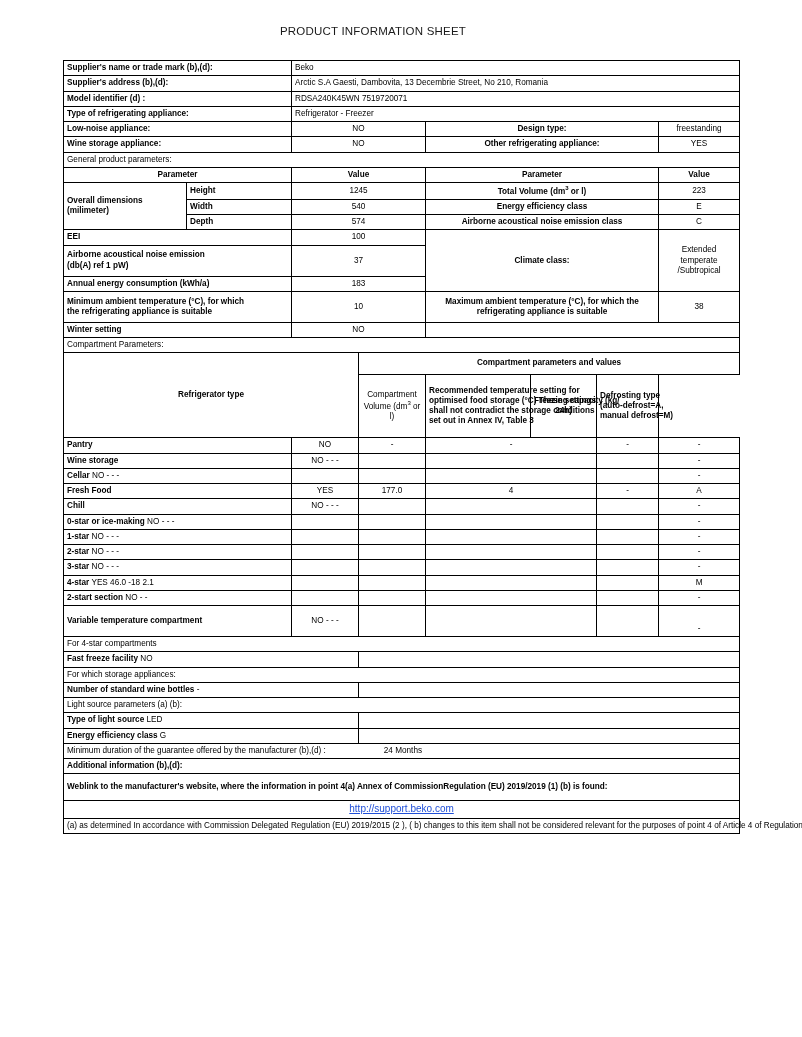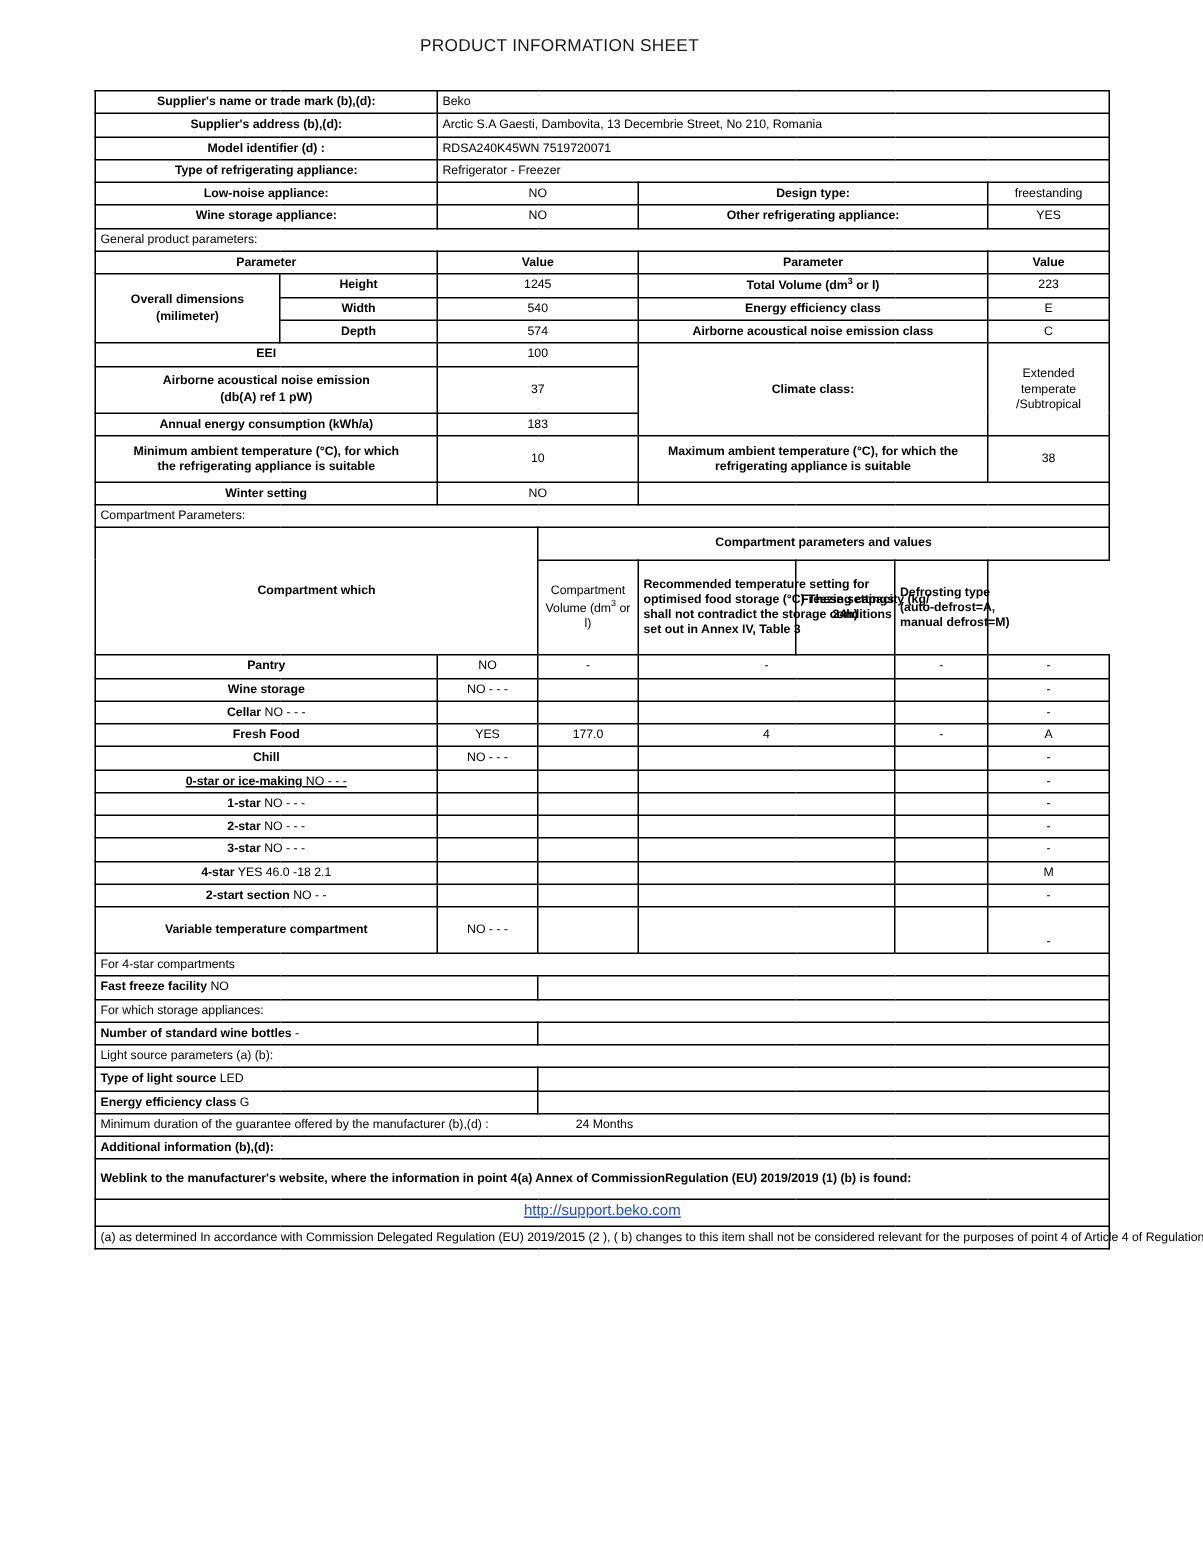--- a/index.html
+++ b/index.html
@@ -44,21 +44,20 @@
     border: 1px solid #000000;
     font-size: 8.2px;
     padding: 2px 3px;
     vertical-align: middle;
     line-height: 1.25;
     overflow: visible;
     white-space: nowrap;
   }
   td.lbl {
     font-weight: bold;
-    text-align: center;
   }
   td.lbl-left {
     font-weight: bold;
     text-align: left;
     padding-left: 3px;
     margin-top: 36px;
   }
   td.val {
     text-align: left;
     padding-left: 4px;
@@ -230,21 +229,21 @@
       <tr>
         <td class="lbl" colspan="2">Winter setting</td>
         <td class="ctr" colspan="2">NO</td>
         <td colspan="4"></td>
       </tr>
 
       <tr>
         <td class="section" colspan="8">Compartment Parameters:</td>
       </tr>
       <tr>
-        <td class="ctr-b wrap" colspan="3" rowspan="2" style="height:80px">Compartment which</td>
+        <td class="ctr-b wrap" colspan="3" rowspan="2" style="height:80px">Refrigerator type</td>
         <td class="ctr-b" colspan="5">Compartment parameters and values</td>
       </tr>
       <tr>
         <td class="ctr-b wrap" style="font-weight:normal">
           <div>Compartment</div>
           <div><span>Volume (dm</span><span class="sup">3</span><span> or</span></div>
           <div>l)</div>
         </td>
         <td class="ctr-b wrap">
           <div>Recommended  temperature setting for</div>
@@ -299,21 +298,21 @@
         </tr>
         <tr>
           <td colspan="2" class="lbl"><span class="mixed-bold">Chill</span></td>
           <td class="ctr">NO - - -</td>
           <td class="ctr"></td>
           <td class="ctr" colspan="2"></td>
           <td class="ctr"></td>
           <td class="ctr">-</td>
         </tr>
         <tr>
-          <td colspan="2" class="lbl" style="white-space: nowrap; overflow: visible; text-decoration: underline;"><span class="mixed-bold">0-star or ice-making</span><span class="mixed-norm"> NO - - -</span></td>
+          <td colspan="2" class="lbl" style="white-space: nowrap; overflow: visible;"><span class="mixed-bold">0-star or ice-making</span><span class="mixed-norm"> NO - - -</span></td>
           <td class="ctr"></td>
           <td class="ctr"></td>
           <td class="ctr" colspan="2"></td>
           <td class="ctr"></td>
           <td class="ctr">-</td>
         </tr>
         <tr>
           <td colspan="2" class="lbl" style="white-space: nowrap; overflow: visible;"><span class="mixed-bold">1-star</span><span class="mixed-norm"> NO - - -</span></td>
           <td class="ctr"></td>
           <td class="ctr"></td>

